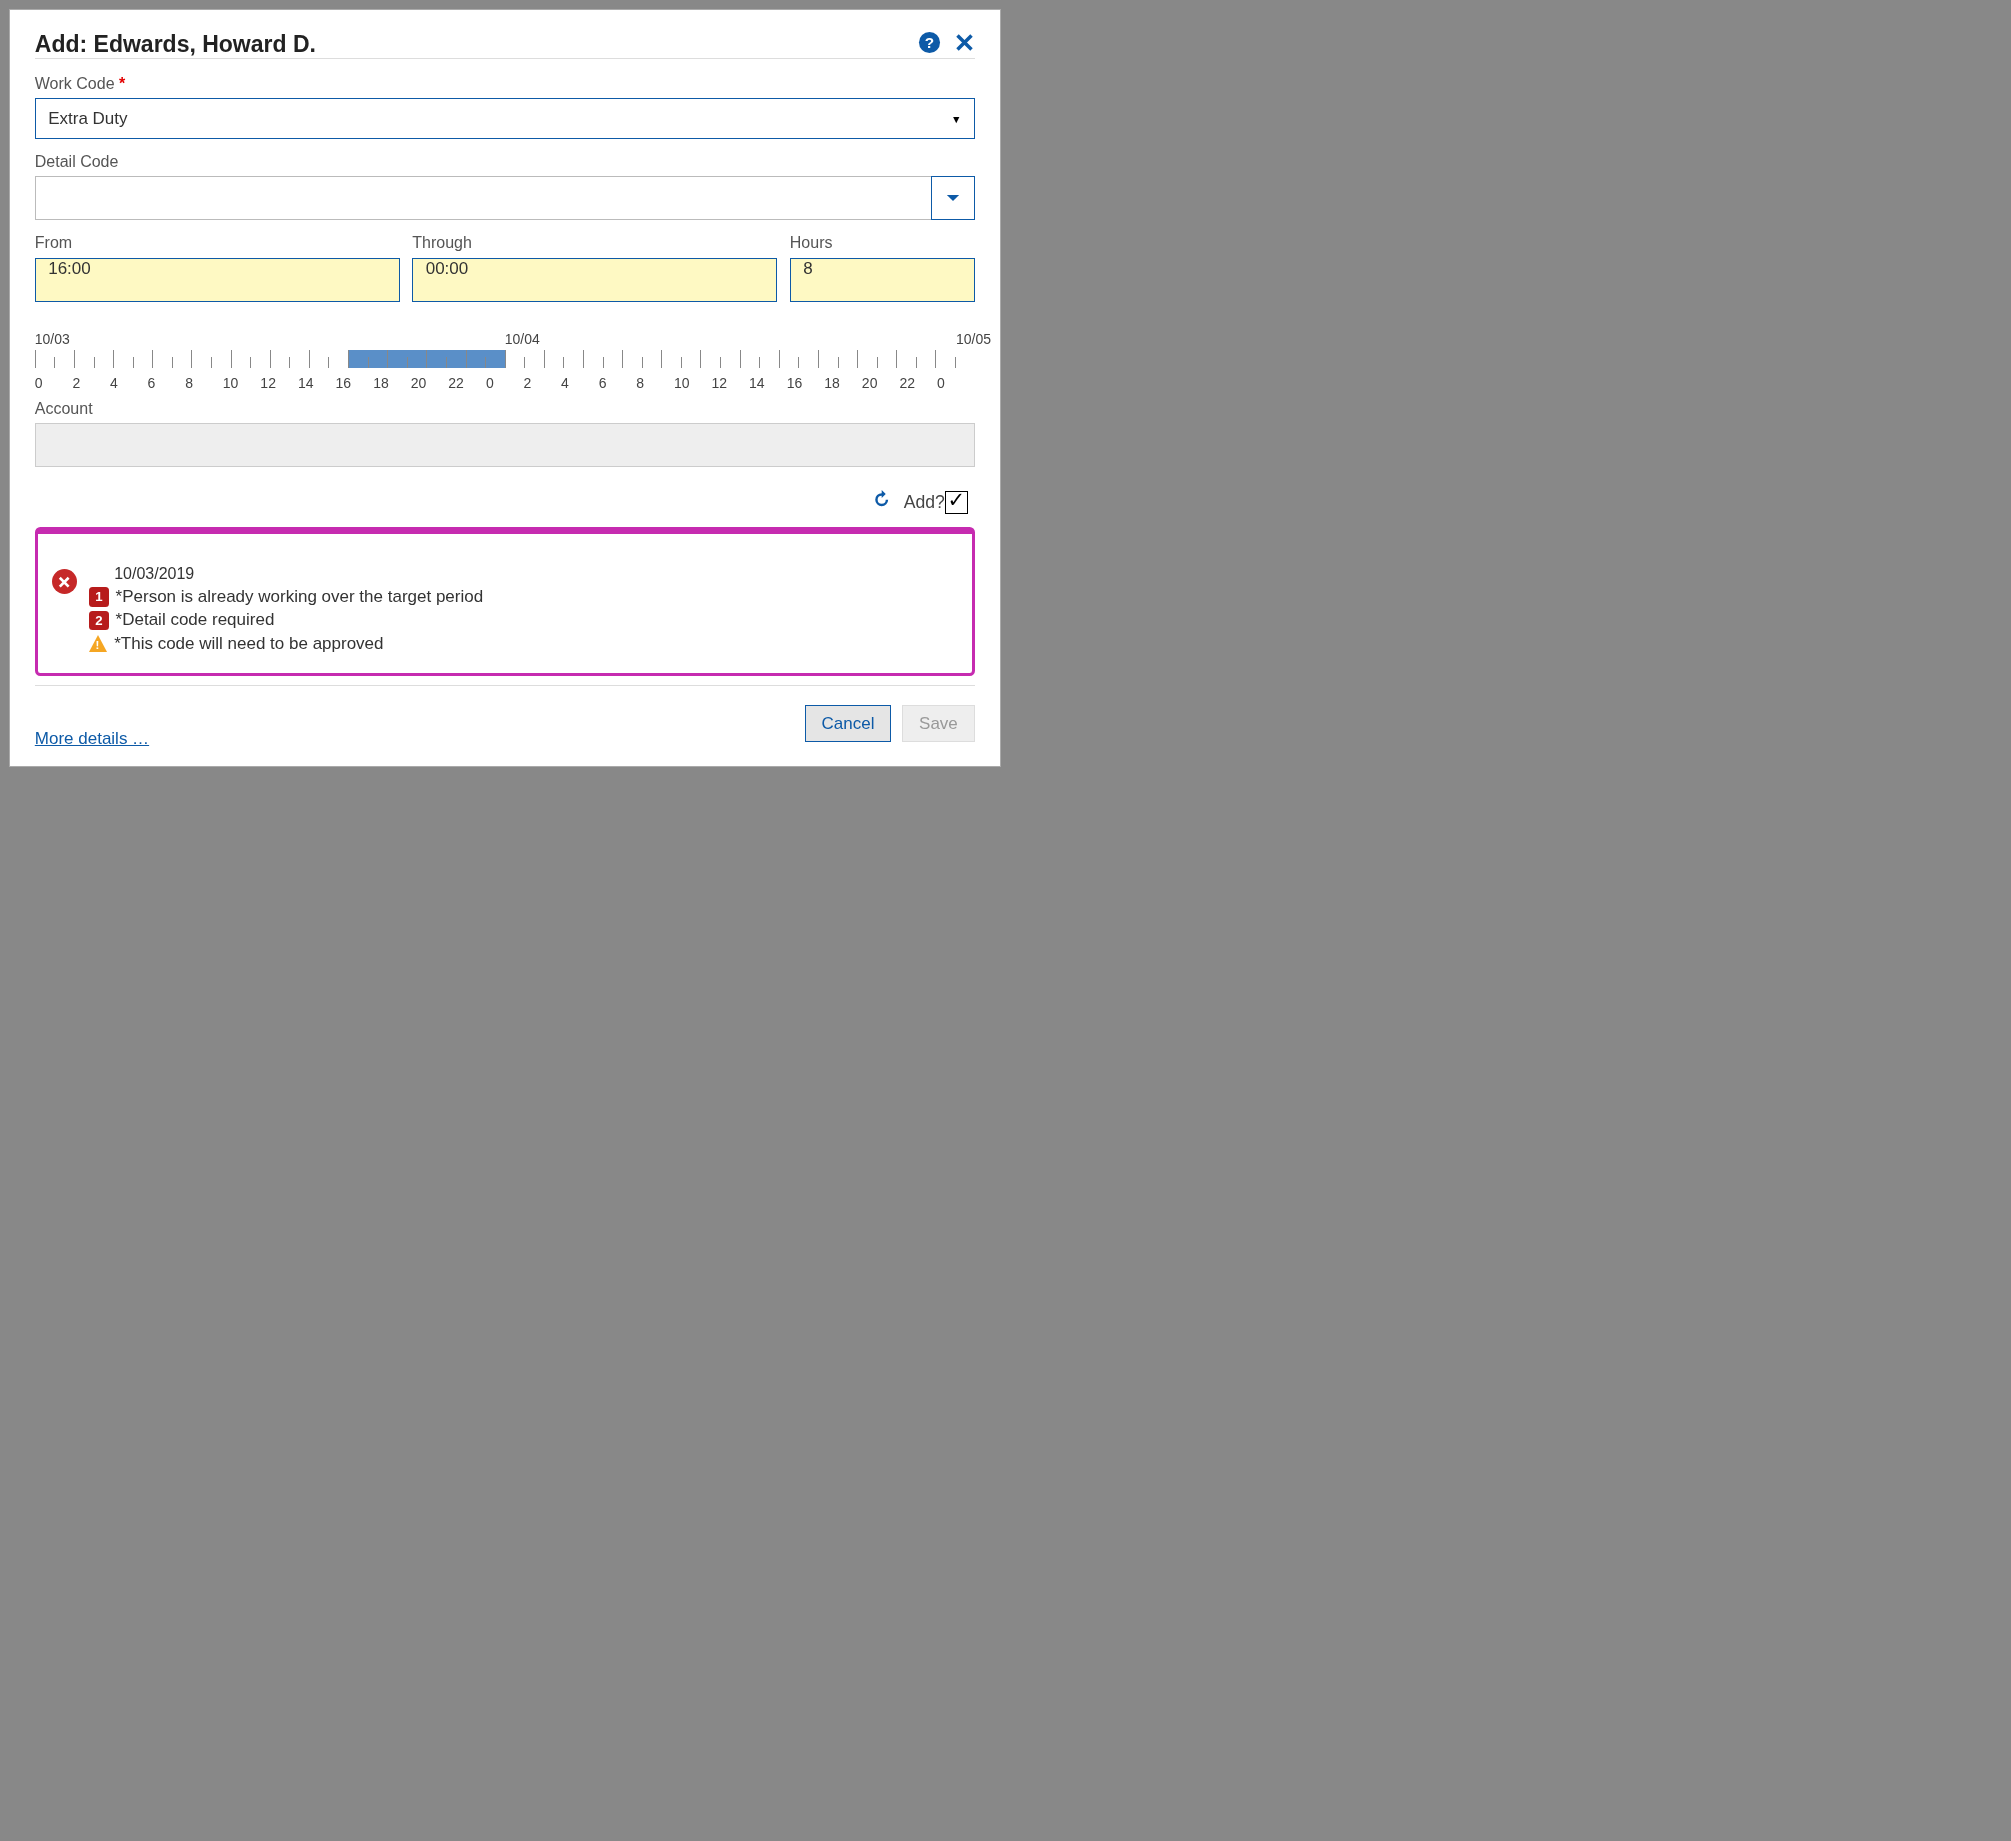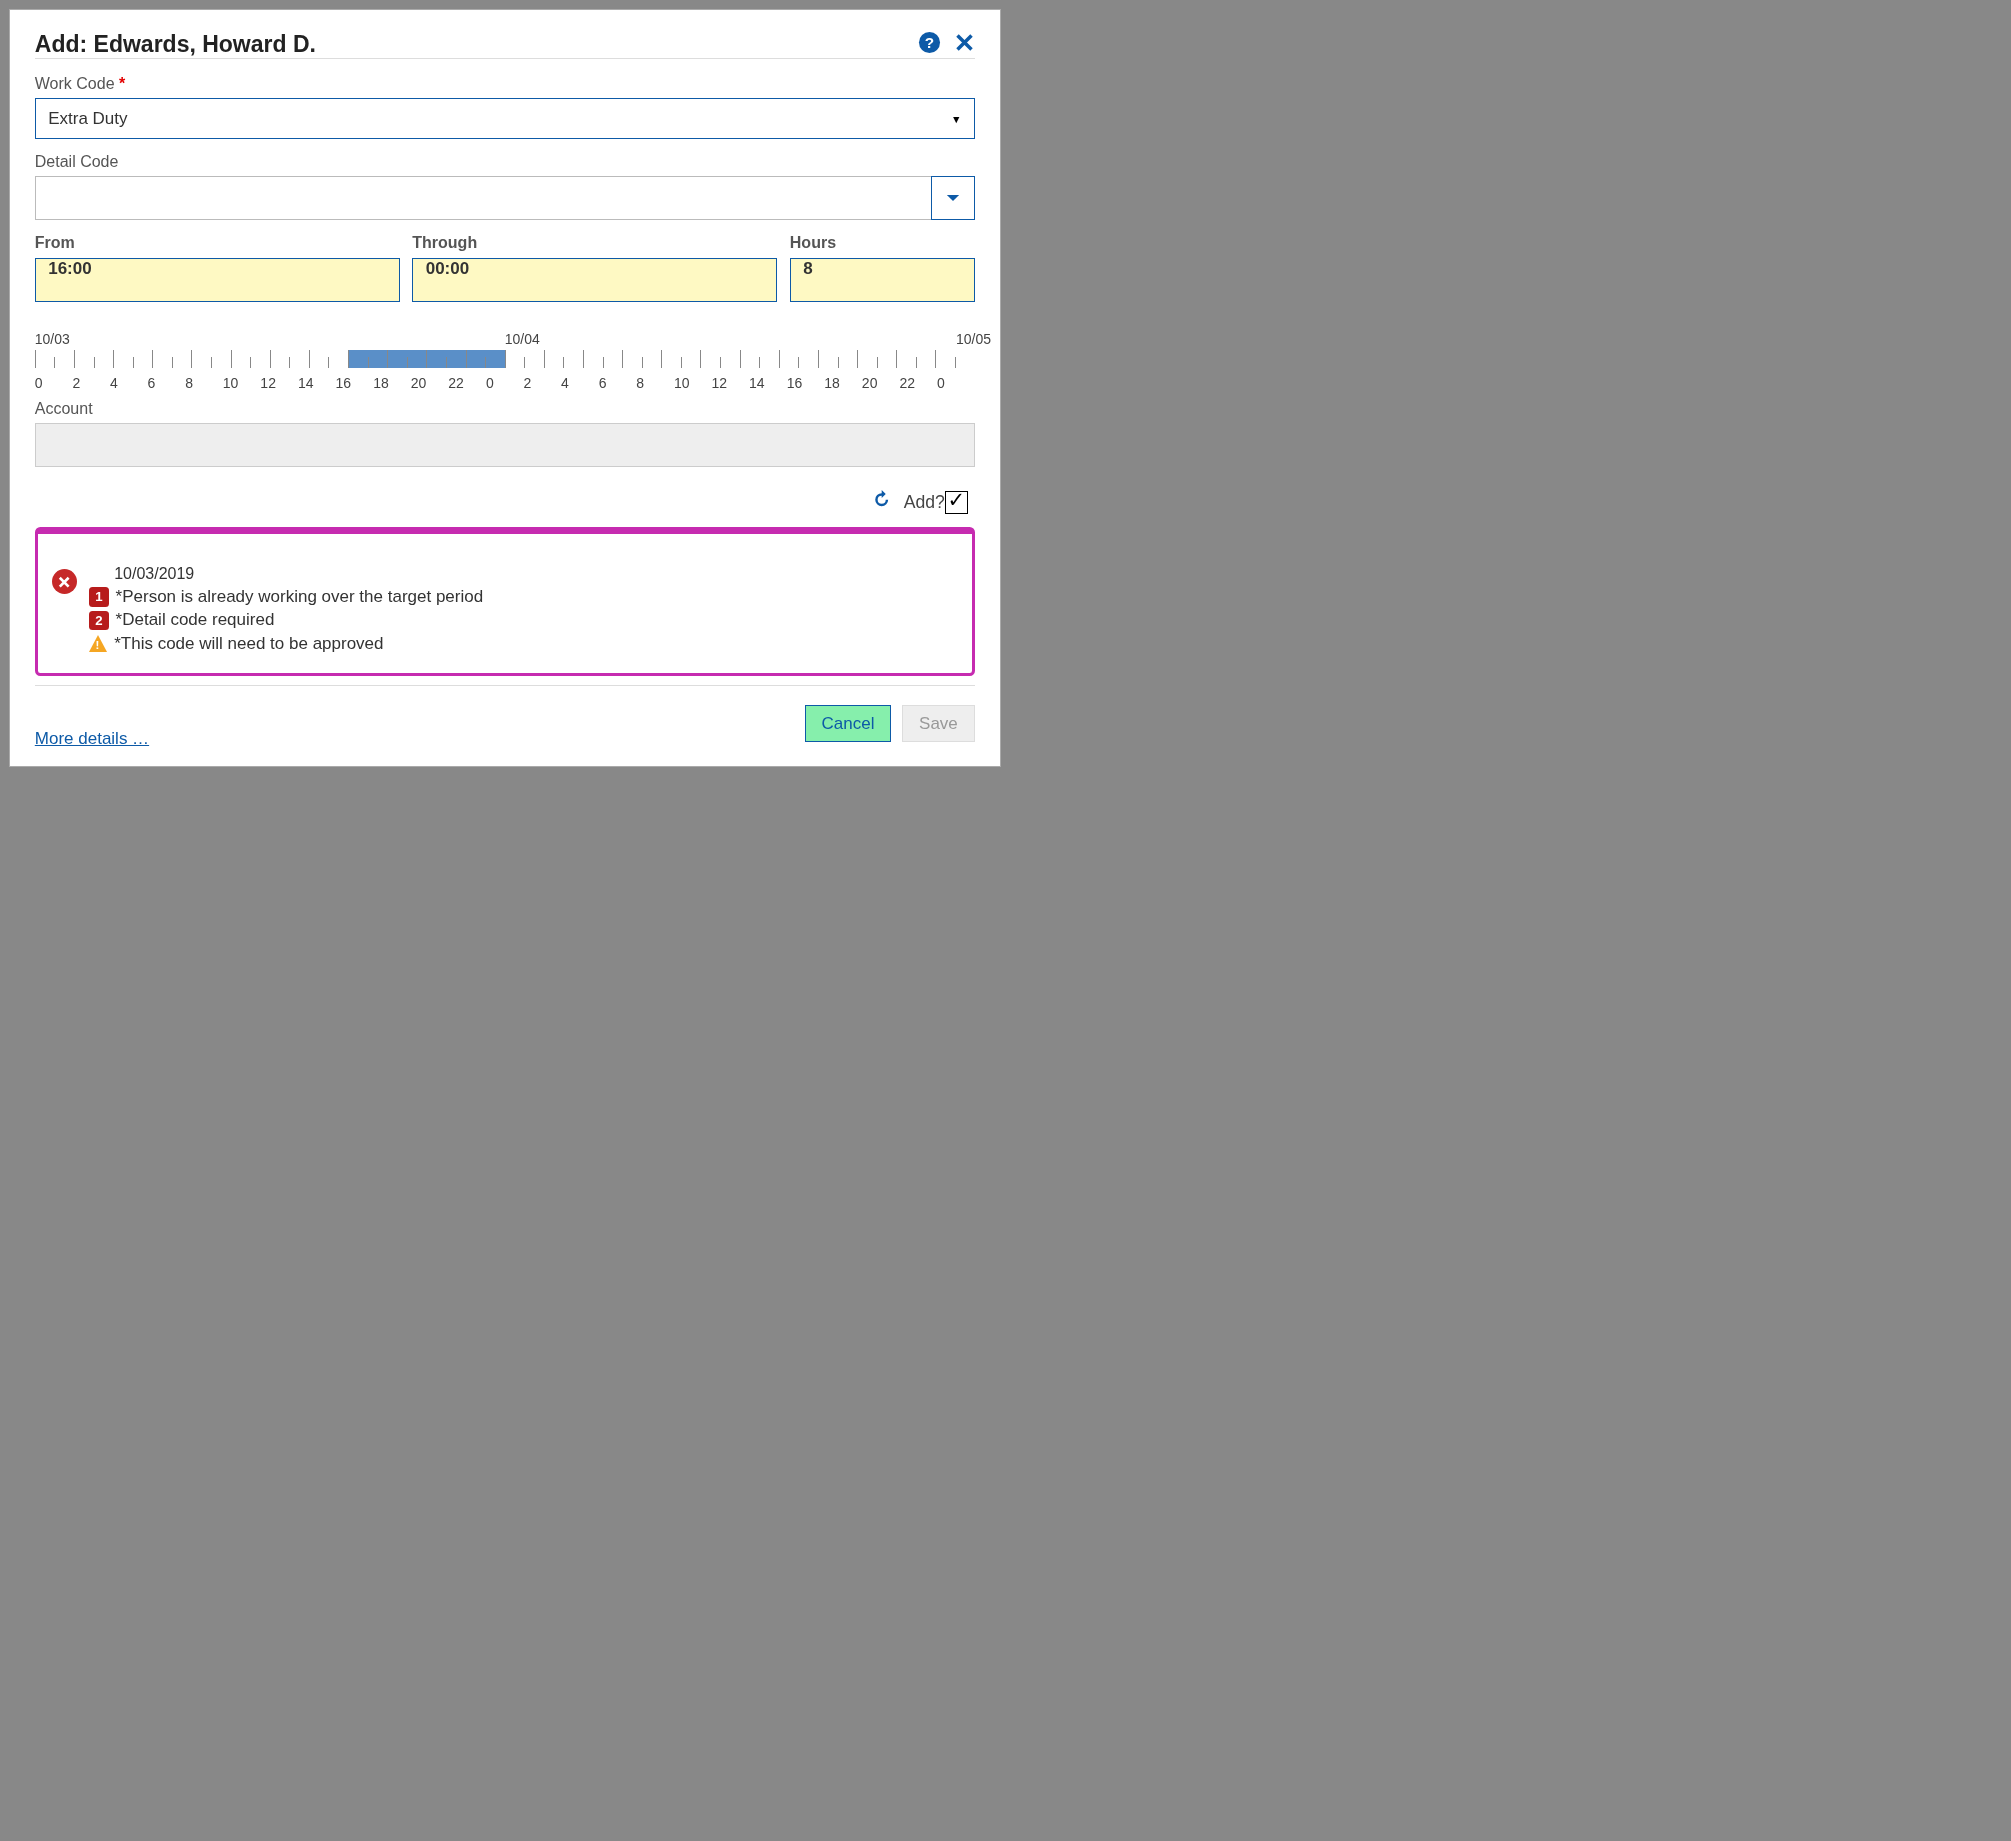--- a/index.html
+++ b/index.html
@@ -88,21 +88,21 @@
     justify-content: center;
     margin-left: -0.9px;
     background: #fff;
   }
   .combo-btn svg { width: 14px; height: 8.8px; fill: #0d5aa7; }
   .time-row {
     display: flex;
     gap: 12.4px;
     margin-bottom: 16px;
   }
-  .time-col { flex: 1; font-weight: bold; }
+  .time-col { flex: 1; }
   .time-col.hours { flex: 0 0 185px; }
   .time-input {
     width: 100%;
     border: 0.9px solid #0d5aa7;
     height: 44px;
     padding: 0 12.4px;
     font-size: 17px;
     color: #333;
     display: flex;
     align-items: flex-start;
@@ -253,21 +253,21 @@
   }
   .footer-btns { display: flex; gap: 10.6px; }
   .btn {
     height: 37px;
     padding: 0 16px;
     font-size: 17px;
     display: flex;
     align-items: center;
     border: 0.9px solid transparent;
   }
-  .btn-cancel { border: 0.9px solid #0d5aa7; color: #0d5aa7; background: #86efac; }
+  .btn-cancel { border: 0.9px solid #0d5aa7; color: #0d5aa7; background: #e5e5e5; }
   .btn-save { background: #eee; color: #999; border: 0.9px solid #ddd; }
 </style>
 </head>
 <body>
 
 <div class="dialog">
 
   <div class="header">
     <div class="title">Add: Edwards, Howard D.</div>
     <div class="header-icons">

